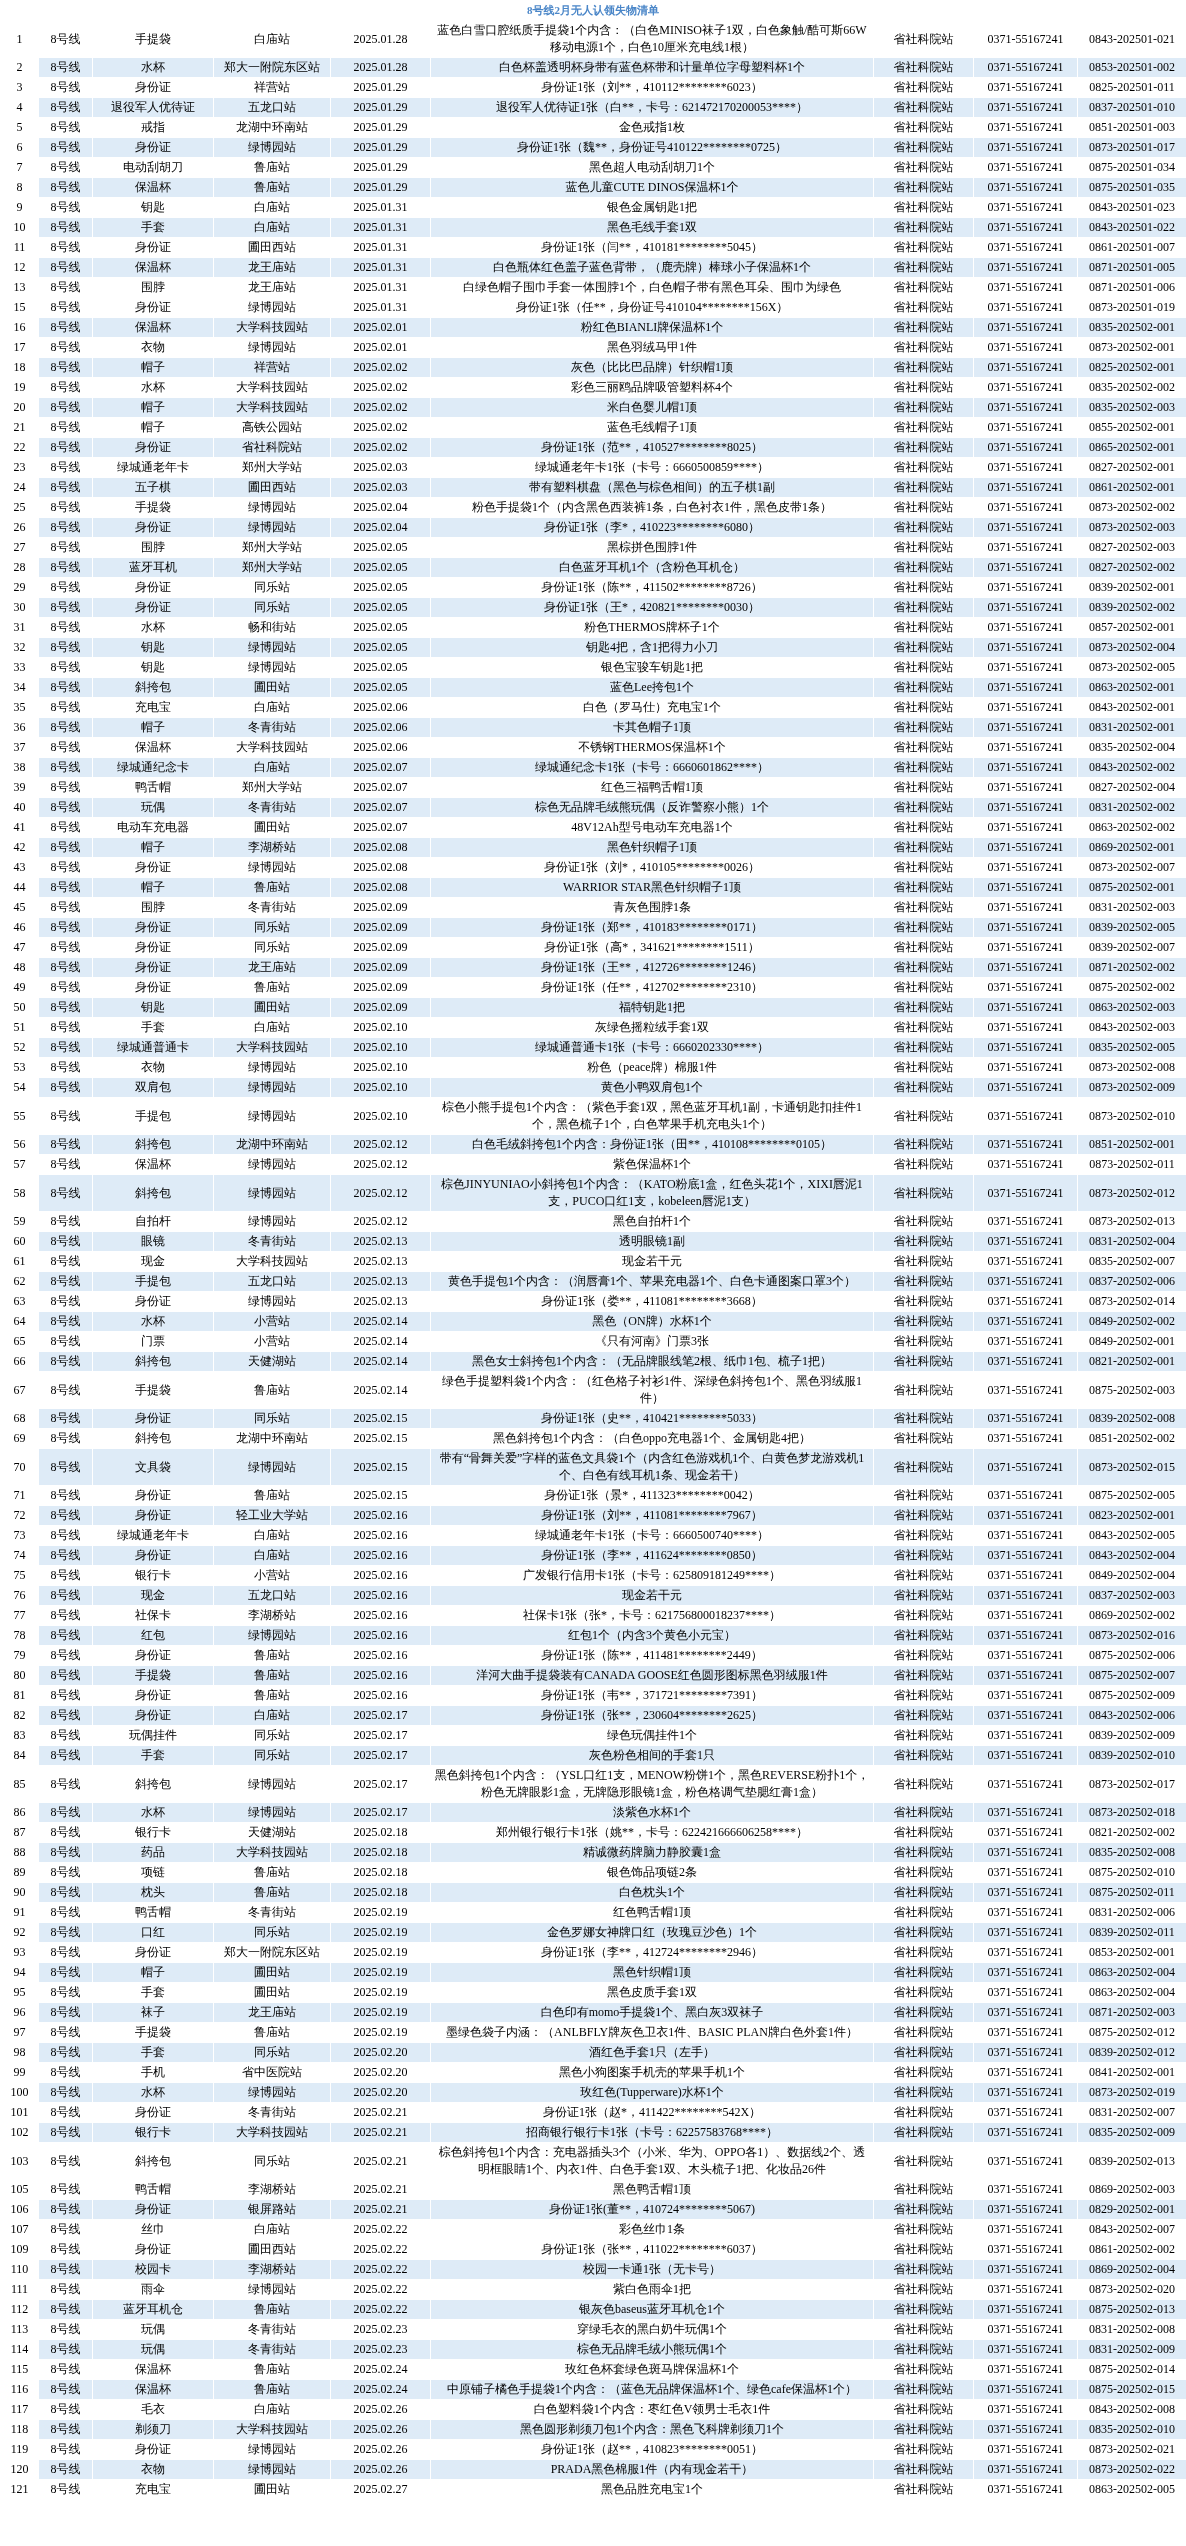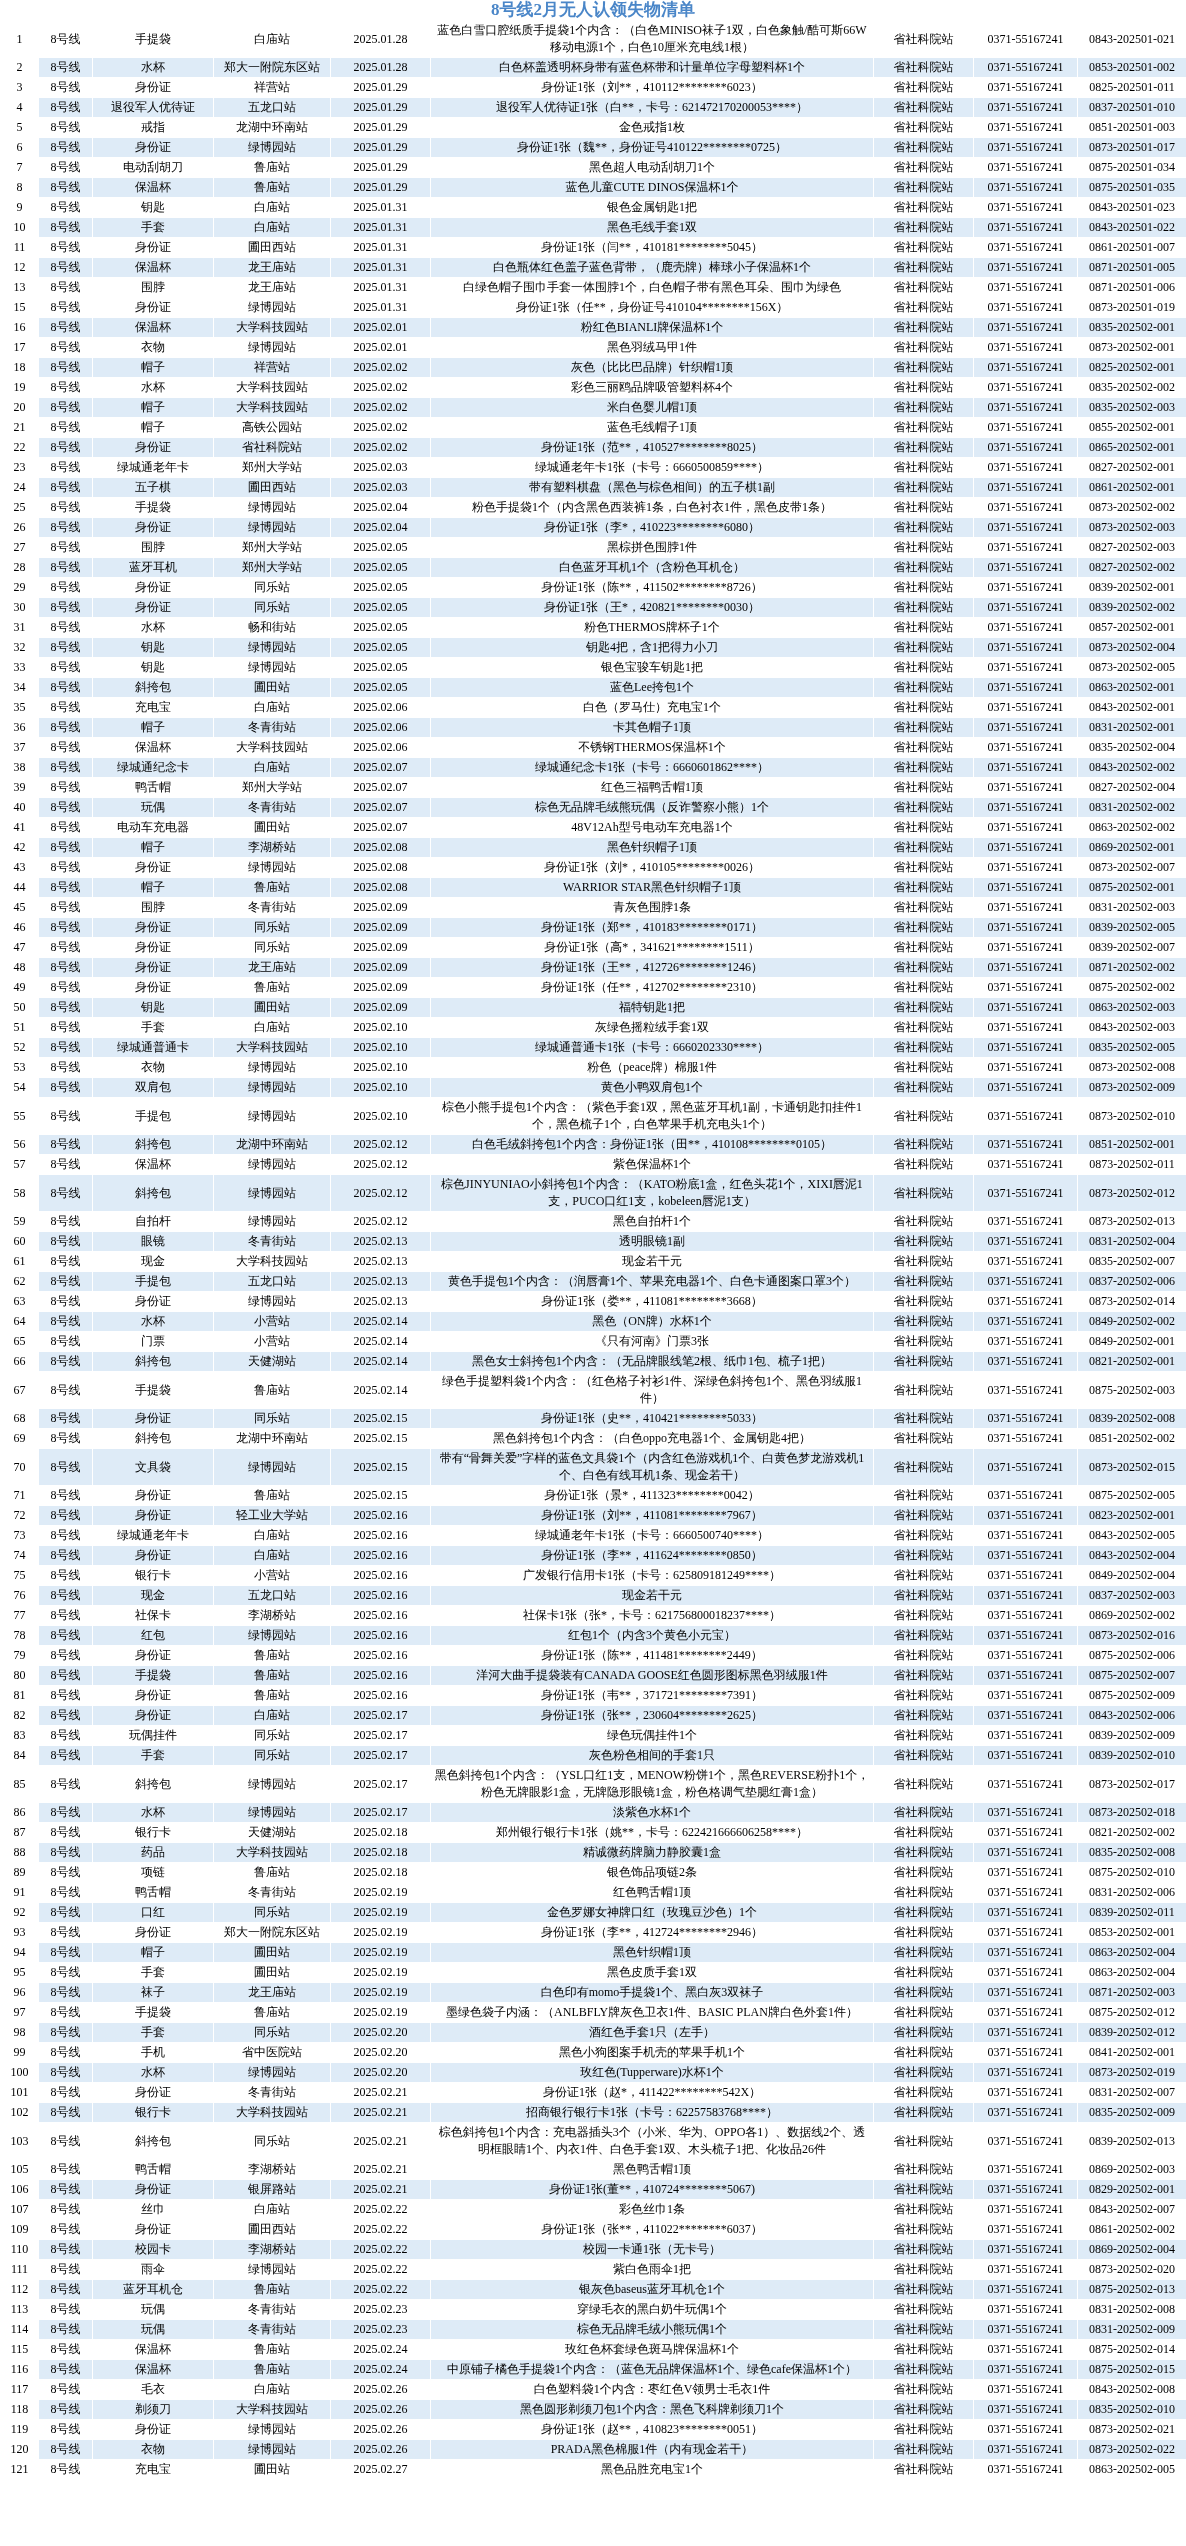--- a/index.html
+++ b/index.html
@@ -1,17 +1,17 @@
 <!DOCTYPE html>
 <html><head>
 <meta charset="utf-8">
 <style>
   html,body{margin:0;padding:0;background:#ffffff;}
   body{width:1186px;font-family:"Liberation Serif","DejaVu Serif",serif;color:#000;}
-  .page-title{color:#4a86c8;font-weight:bold;font-size:17px;text-align:center;line-height:20px;height:20px;}
+  .page-title{color:#4a86c8;font-weight:bold;font-size:11px;text-align:center;line-height:20px;height:20px;}
   table{border-collapse:collapse;table-layout:fixed;width:1186px;font-size:12px;}
   td{border:1px solid #ffffff;text-align:center;vertical-align:middle;padding:1px 3px;line-height:17px;word-break:break-all;}
   col.w0{width:38px}col.w1{width:54px}col.w2{width:121px}col.w3{width:117px}
   col.w4{width:100px}col.w5{width:443px}col.w6{width:100px}col.w7{width:104px}col.w8{width:109px}
   tr.striped td{background:#deebf7;}
   tr.striped td.c0{background:#ffffff;}
 </style>
 </head>
 <body>
 
@@ -991,20 +991,31 @@
         <td class="c0">89</td>
         <td class="c1">8号线</td>
         <td class="c2">项链</td>
         <td class="c3">鲁庙站</td>
         <td class="c4">2025.02.18</td>
         <td class="c5">银色饰品项链2条</td>
         <td class="c6">省社科院站</td>
         <td class="c7">0371-55167241</td>
         <td class="c8">0875-202502-010</td>
       </tr>
+      <tr class="striped">
+        <td class="c0">90</td>
+        <td class="c1">8号线</td>
+        <td class="c2">枕头</td>
+        <td class="c3">鲁庙站</td>
+        <td class="c4">2025.02.18</td>
+        <td class="c5">白色枕头1个</td>
+        <td class="c6">省社科院站</td>
+        <td class="c7">0371-55167241</td>
+        <td class="c8">0875-202502-011</td>
+      </tr>
       <tr>
         <td class="c0">91</td>
         <td class="c1">8号线</td>
         <td class="c2">鸭舌帽</td>
         <td class="c3">冬青街站</td>
         <td class="c4">2025.02.19</td>
         <td class="c5">红色鸭舌帽1顶</td>
         <td class="c6">省社科院站</td>
         <td class="c7">0371-55167241</td>
         <td class="c8">0831-202502-006</td>

